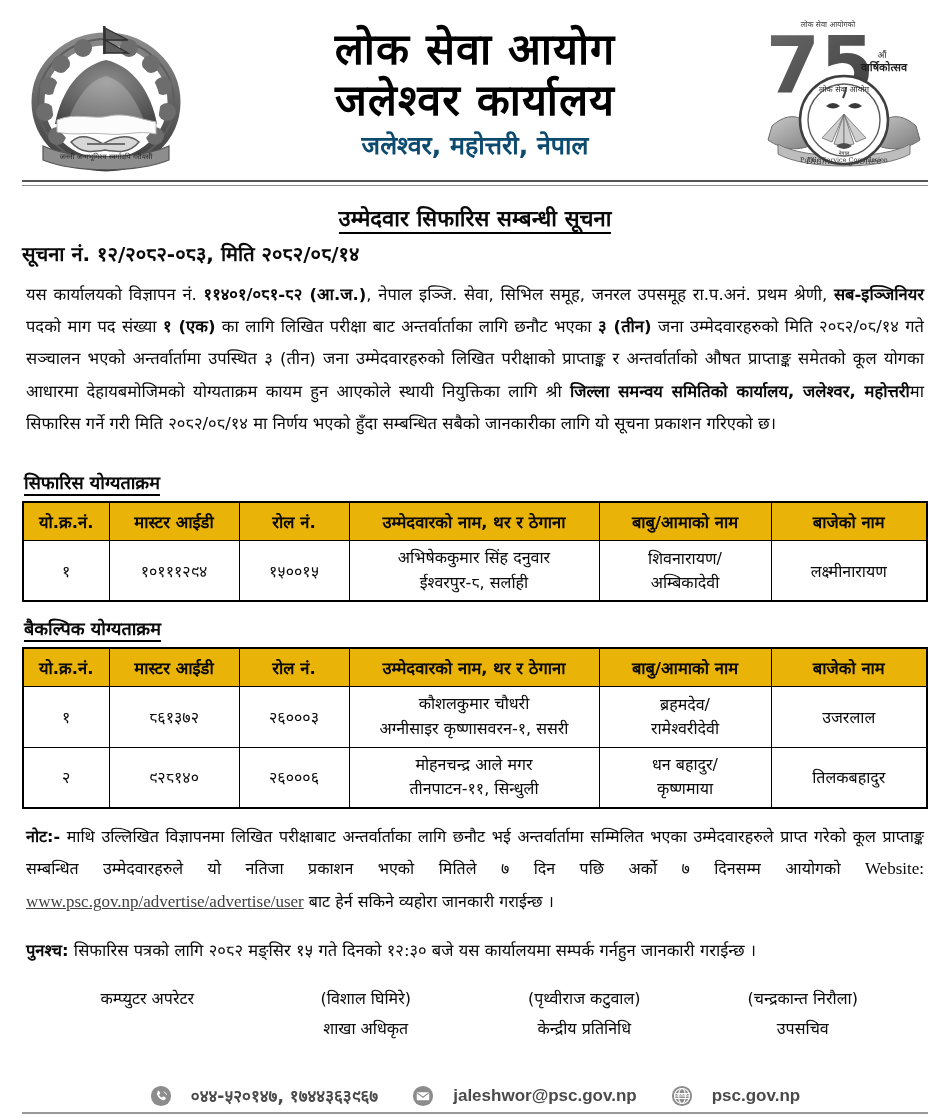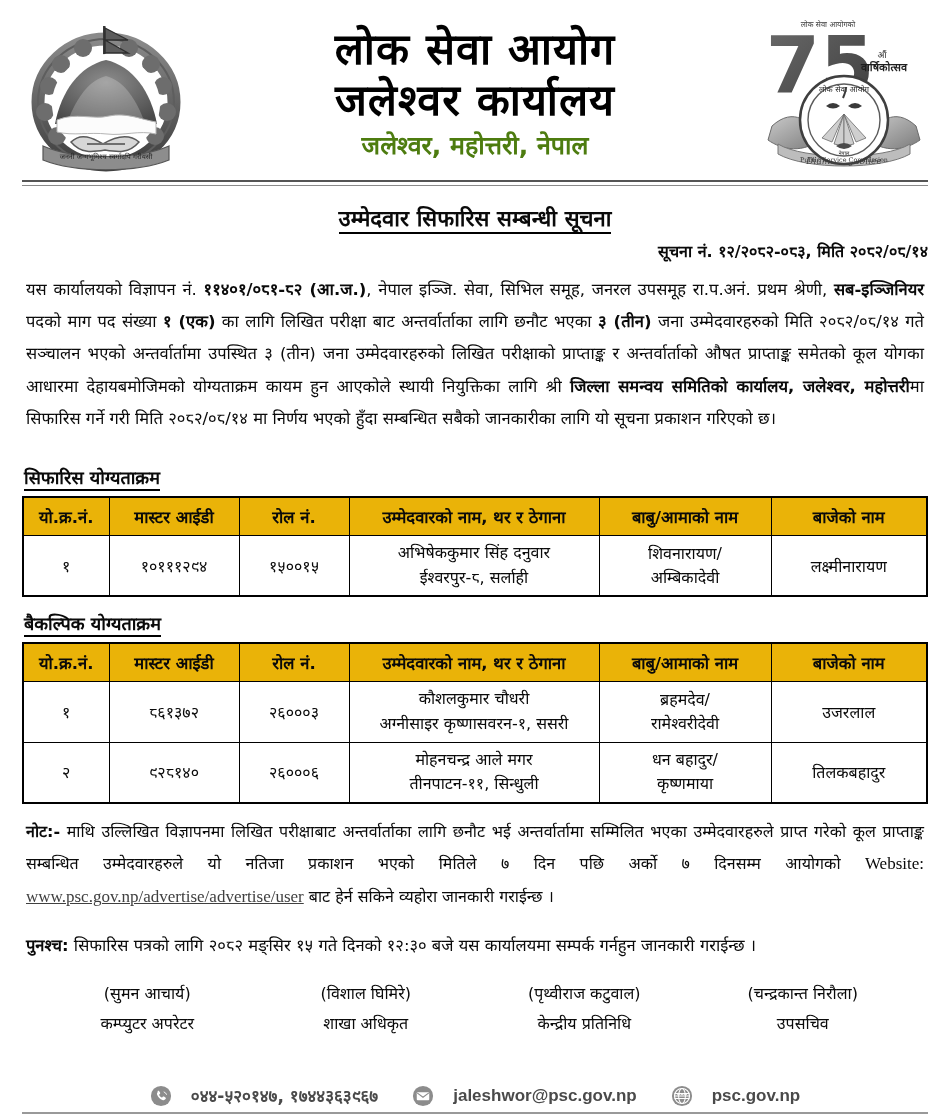--- a/index.html
+++ b/index.html
@@ -40,21 +40,21 @@
     letter-spacing: 1px;
     color: #000;
     white-space: nowrap;
   }
   .org-line3 {
     font-family: "DejaVu Sans", sans-serif;
     font-weight: 700;
     font-size: 25px;
     line-height: 1.5;
     margin-top: 2px;
-    color: #4d7c0f;
+    color: #0c4a6e;
   }
   .rule {
     border: 0;
     border-top: 2px solid #555;
     margin: 2px 0 0 0;
   }
   .rule2 {
     border: 0;
     border-top: 1px solid #8a8a8a;
     margin: 3px 0 0 0;
@@ -63,24 +63,24 @@
   
   .doc-title {
     text-align: center;
     font-family: "DejaVu Sans", sans-serif;
     font-weight: 700;
     font-size: 22px;
     margin-top: 16px;
   }
   .doc-title span { border-bottom: 2px solid #000; padding-bottom: 1px; }
   .doc-subtitle {
-    text-align: right;
-    font-family: "DejaVu Sans", sans-serif;
-    font-weight: 700;
-    font-size: 16px;
+    text-align: left;
+    font-family: "DejaVu Sans", sans-serif;
+    font-weight: 700;
+    font-size: 20px;
     margin-top: 8px;
   }
 
   
   .body-para {
     font-family: "DejaVu Sans", sans-serif;
     font-size: 16.5px;
     line-height: 1.95;
     text-align: justify;
     margin-top: 12px;
@@ -409,21 +409,20 @@
   </table>
 
   
   <p class="note-para"><b>नोट:-</b><span> माथि उल्लिखित विज्ञापनमा लिखित परीक्षाबाट अन्तर्वार्ताका लागि छनौट भई अन्तर्वार्तामा सम्मिलित भएका उम्मेदवारहरुले प्राप्त गरेको कूल प्राप्ताङ्क सम्बन्धित उम्मेदवारहरुले यो नतिजा प्रकाशन भएको मितिले ७ दिन पछि अर्को ७ दिनसम्म आयोगको </span><span class="en">Website:</span> <a class="url" href="#">www.psc.gov.np/advertise/advertise/user</a><span> बाट हेर्न सकिने व्यहोरा जानकारी गराईन्छ ।</span></p>
 
   <p class="punah-para"><b>पुनश्च:</b><span> सिफारिस पत्रको लागि २०८२ मङ्सिर १५ गते दिनको १२:३० बजे यस कार्यालयमा सम्पर्क गर्नहुन जानकारी गराईन्छ ।</span></p>
 
   
   <div class="signatures">
     <div class="sig-block">
-      <span class="sig-name">(सुमन आचार्य)</span>
       <span class="sig-role">कम्प्युटर अपरेटर</span>
     </div>
     <div class="sig-block">
       <span class="sig-name">(विशाल घिमिरे)</span>
       <span class="sig-role">शाखा अधिकृत</span>
     </div>
     <div class="sig-block">
       <span class="sig-name">(पृथ्वीराज कटुवाल)</span>
       <span class="sig-role">केन्द्रीय प्रतिनिधि</span>
     </div>

